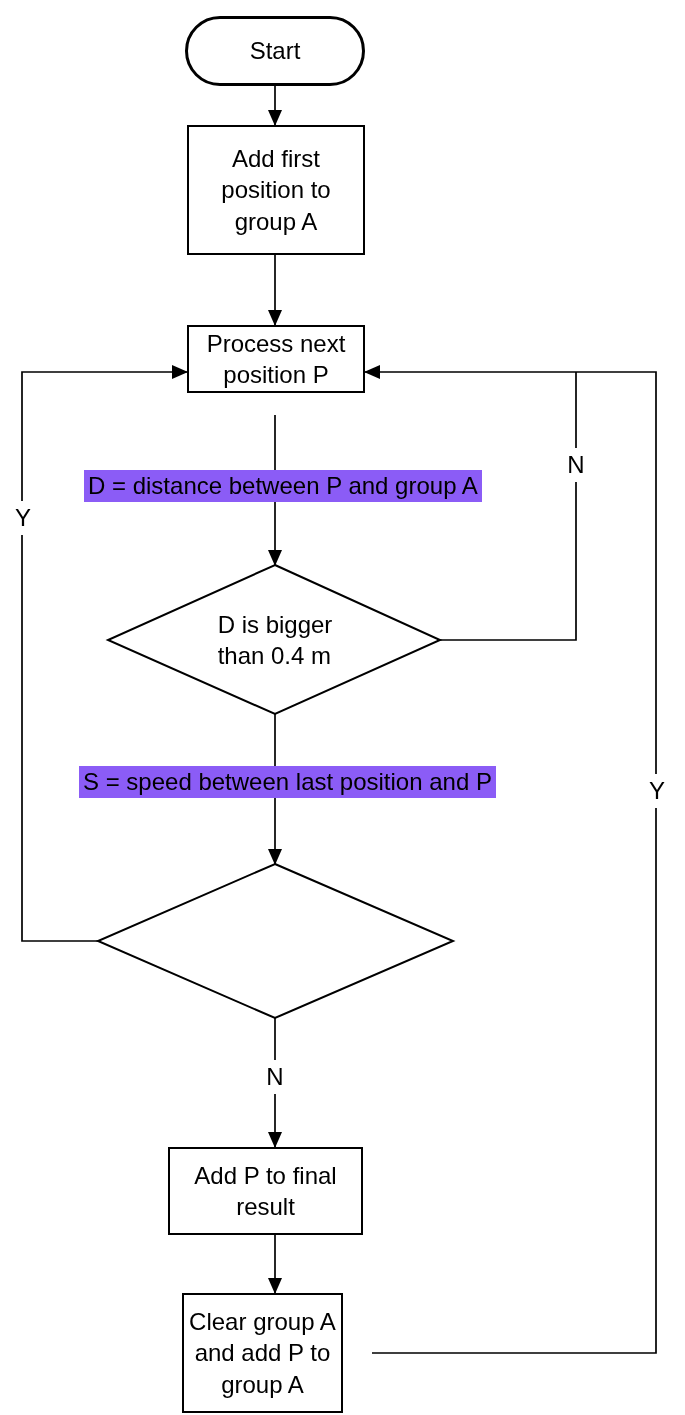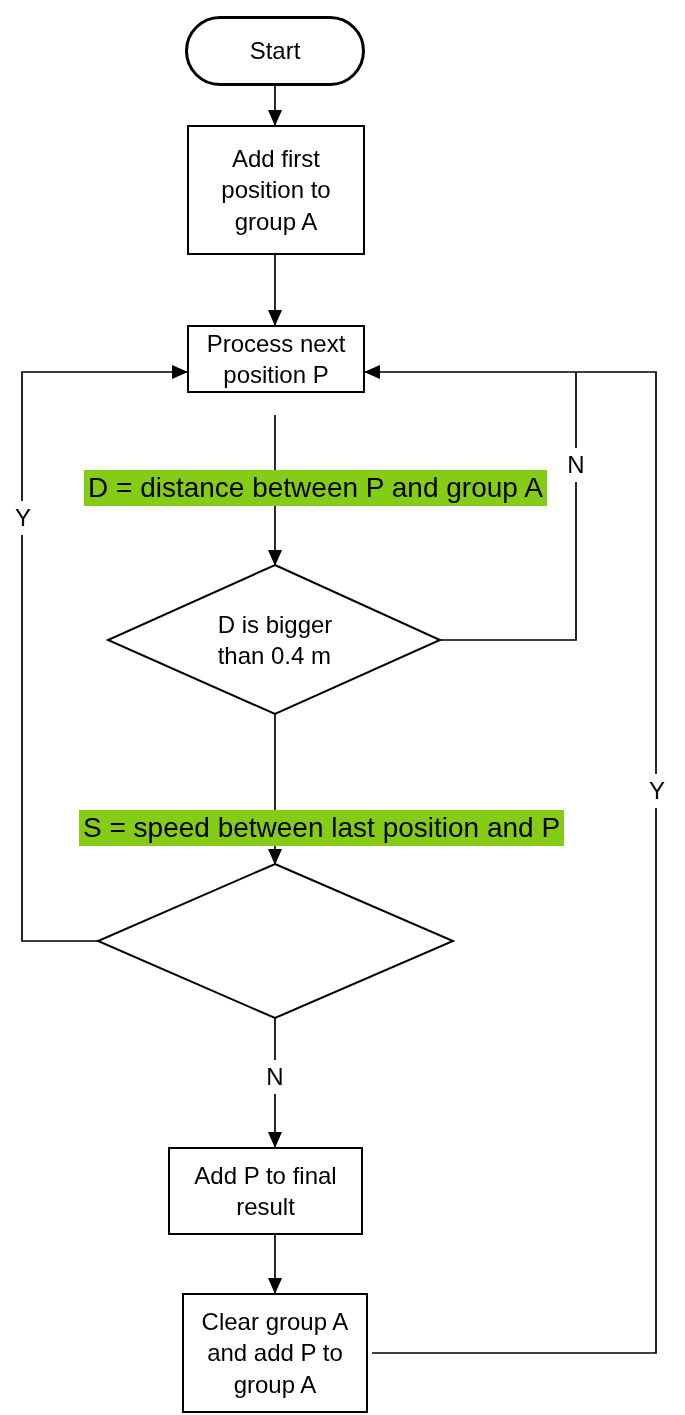--- a/index.html
+++ b/index.html
@@ -57,22 +57,22 @@
     justify-content: center;
     font-size: 24px;
     line-height: 1.3;
     background: transparent;
   }
   .node-label {
     white-space: pre-line;
   }
   .annotation {
     position: absolute;
-    font-size: 28px;
-    background: #84cc16;
+    font-size: 24px;
+    background: #8b5cf6;
     padding: 2px 4px;
     white-space: nowrap;
   }
   .edge-label {
     position: absolute;
     transform: translate(-50%, -50%);
     font-size: 24px;
     background: #ffffff;
     padding: 5px 4px;
     line-height: 1;
@@ -125,35 +125,35 @@
   <div class="node" style="left:187px; top:325px; width:178px; height:68px;">
     <span class="node-label">Process next
 position P</span>
   </div>
 
   <div class="node" style="left:168px; top:1147px; width:195px; height:88px;">
     <span class="node-label">Add P to final
 result</span>
   </div>
 
-  <div class="node" style="left:182px; top:1293px; width:186px; height:120px;">
+  <div class="node" style="left:182px; top:1293px; width:161px; height:120px;">
     <span class="node-label">Clear group A
 and add P to
 group A</span>
   </div>
 
   <div class="diamond-label" style="left:175px; top:600px; width:200px; height:80px;">
     <span class="node-label">D is bigger
 than 0.4 m</span>
   </div>
 
 
   <div class="annotation" style="left:84px; top:470px;">D = distance between P and group A</div>
 
-  <div class="annotation" style="left:79px; top:810px;">S = speed between last position and P</div>
+  <div class="annotation" style="left:79px; top:766px;">S = speed between last position and P</div>
 
   <div class="edge-label" style="left:576px; top:465px;">N</div>
 
   <div class="edge-label" style="left:23px; top:518px;">Y</div>
 
   <div class="edge-label" style="left:275px; top:1077px;">N</div>
 
   <div class="edge-label" style="left:657px; top:791px;">Y</div>
 
 </div>

